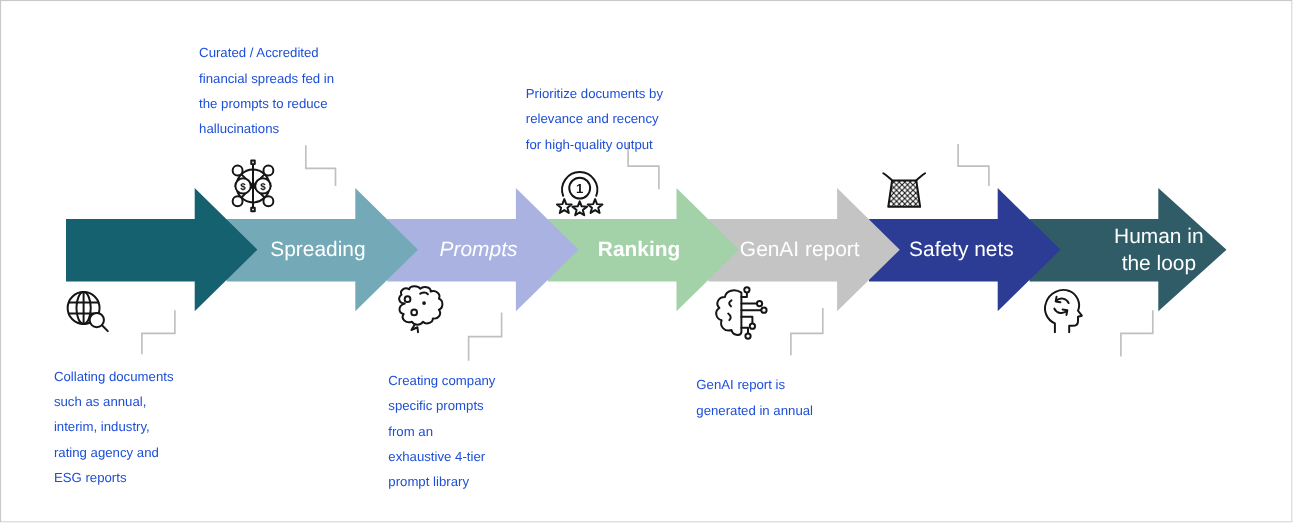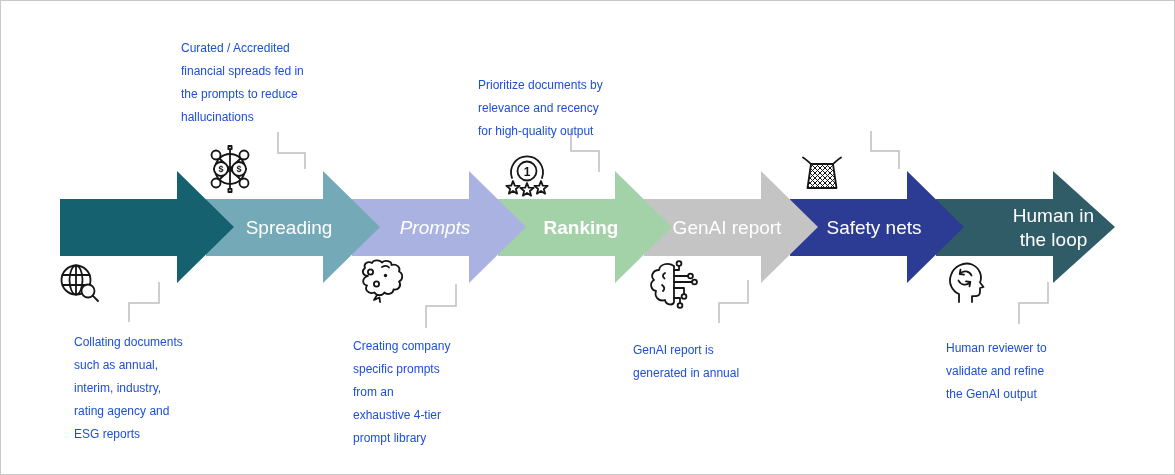--- a/index.html
+++ b/index.html
@@ -60,35 +60,32 @@
   <div class="stage-label" style="left:995px;width:115px;">Human in
 the loop</div>
 
   <div class="note" style="left:180px;top:36px;">Curated / Accredited
 financial spreads fed in
 the prompts to reduce
 hallucinations</div>
   <div class="note" style="left:477px;top:53px;margin-top:20px;">Prioritize documents by
 relevance and recency
 for high-quality output</div>
-  <div class="note" style="left:48px;top:330px;margin-left:25px;">Collating documents
+  <div class="note" style="left:48px;top:330px;">Collating documents
 such as annual,
 interim, industry,
 rating agency and
 ESG reports</div>
   <div class="note" style="left:352px;top:334px;">Creating company
 specific prompts
 from an
 exhaustive 4-tier
 prompt library</div>
   <div class="note" style="left:632px;top:338px;">GenAI report is
 generated in annual</div>
-  <div class="note" style="left:945px;top:336px;">Human reviewer to
-validate and refine
-the GenAI output</div>
 
   <div class="icon" style="left:56px;top:260px;">
     <svg width="48" height="48" viewBox="0 0 48 48">
       <circle class="ic" cx="19" cy="19" r="14.5"></circle>
       <ellipse class="ic" cx="19" cy="19" rx="6.5" ry="14.5"></ellipse>
       <path class="ic" d="M5.5 14 H32.5 M5.5 24 H32.5 M19 4.5 V33.5"></path>
       <circle class="icf" cx="31" cy="30" r="6.5"></circle>
       <path class="ic" d="M35.7 34.7 L41 40" stroke-width="2.4"></path>
     </svg>
   </div>

